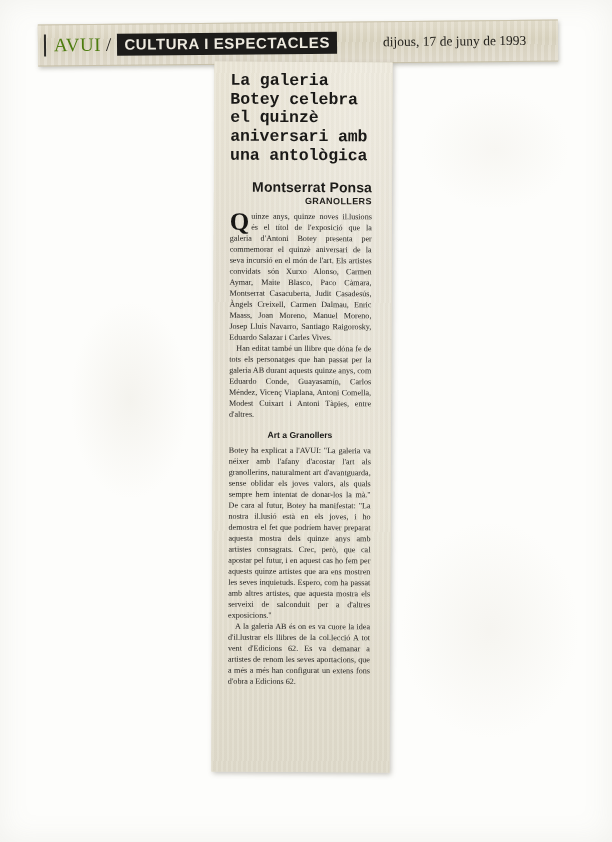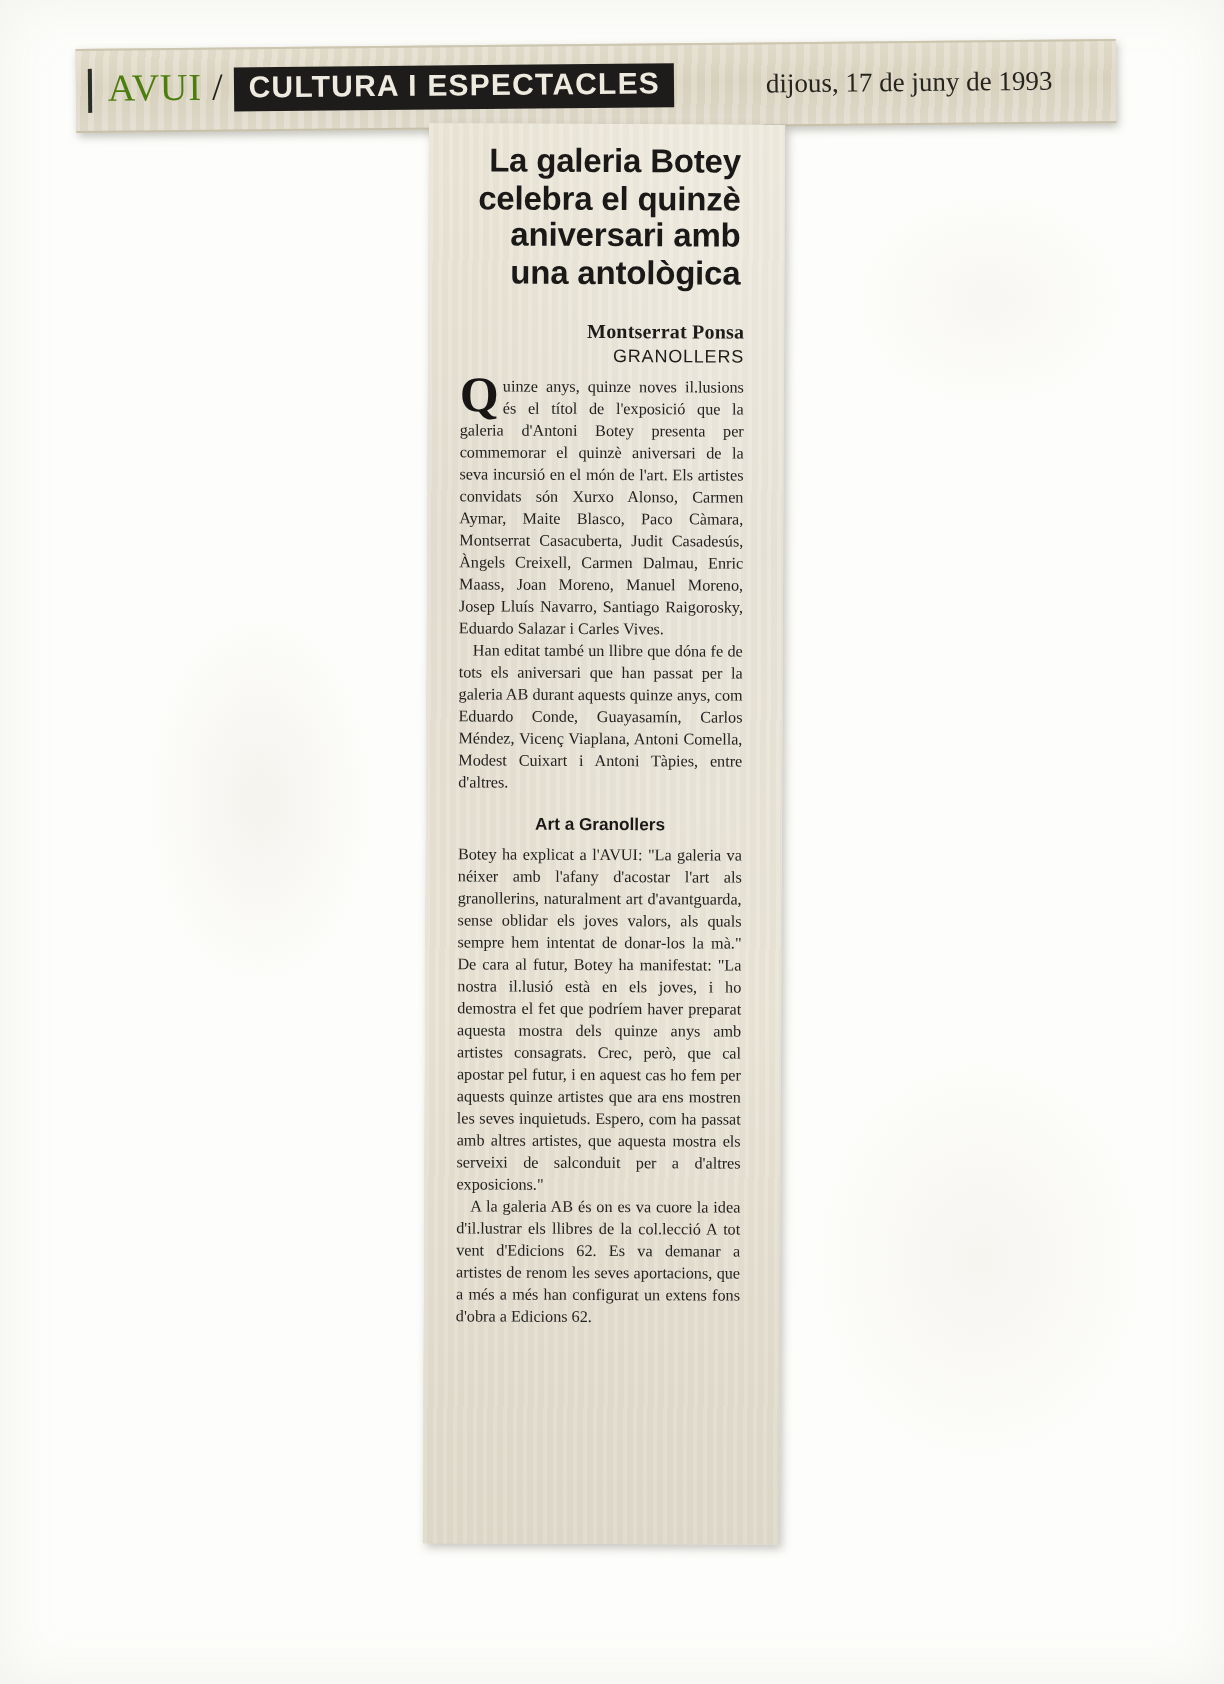--- a/index.html
+++ b/index.html
@@ -127,48 +127,47 @@
     left: 223px;
     top: 66px;
     width: 158px;
     height: 700px;
     transform: rotate(0.25deg);
     color: #201f1c;
   }
 
   
   .headline {
-    font-family: Liberation Sans, sans-serif;
+    font-family: Liberation Mono, monospace;
     font-weight: bold;
     font-size: 16.5px;
     line-height: 1.13;
     letter-spacing: -0.1px;
     margin: 6px 0 0 6px;
     width: 140px;
     color: #1a1917;
-    text-align: right;
   }
 
   
   .byline {
     margin: 14px 0 0 6px;
     text-align: right;
     width: 142px;
   }
   .byline-author {
-    font-family: Liberation Serif, serif;
-    font-weight: bold;
-    font-size: 10px;
+    font-family: Liberation Sans, sans-serif;
+    font-weight: bold;
+    font-size: 14px;
     letter-spacing: 0.1px;
     color: #1d1c19;
     display: block;
   }
   .byline-place {
     font-family: "Liberation Sans", sans-serif;
-    font-weight: normal;
+    font-weight: bold;
     font-size: 9px;
     letter-spacing: 0.4px;
     color: #1d1c19;
     display: block;
     margin-top: 1px;
   }
 
   
   .body-col {
     margin: 5px 0 0 6px;
@@ -243,21 +242,21 @@
 
   <div class="headline">La galeria Botey celebra el quinzè aniversari amb una antològica</div>
 
   <div class="byline">
     <span class="byline-author">Montserrat Ponsa</span>
     <span class="byline-place">GRANOLLERS</span>
   </div>
 
   <div class="body-col">
     <p class="first"><span class="dropcap">Q</span><span class="lede">uinze anys, quinze noves il.lusions</span> <span>és el títol de l'exposició que la galeria d'Antoni Botey presenta per commemorar el quinzè aniversari de la seva incursió en el món de l'art. Els artistes convidats són Xurxo Alonso, Carmen Aymar, Maite Blasco, Paco Càmara, Montserrat Casacuberta, Judit Casadesús, Àngels Creixell, Carmen Dalmau, Enric Maass, Joan Moreno, Manuel Moreno, Josep Lluís Navarro, Santiago Raigorosky, Eduardo Salazar i Carles Vives.</span></p>
-    <p>Han editat també un llibre que dóna fe de tots els aniversari que han passat per la galeria AB durant aquests quinze anys, com Eduardo Conde, Guayasamín, Carlos Méndez, Vicenç Viaplana, Antoni Comella, Modest Cuixart i Antoni Tàpies, entre d'altres.</p>
+    <p>Han editat també un llibre que dóna fe de tots els personatges que han passat per la galeria AB durant aquests quinze anys, com Eduardo Conde, Guayasamín, Carlos Méndez, Vicenç Viaplana, Antoni Comella, Modest Cuixart i Antoni Tàpies, entre d'altres.</p>
   </div>
 
   <div class="subhead">Art a Granollers</div>
 
   <div class="body-col">
     <p class="first">Botey ha explicat a l'AVUI: "La galeria va néixer amb l'afany d'acostar l'art als granollerins, naturalment art d'avantguarda, sense oblidar els joves valors, als quals sempre hem intentat de donar-los la mà." De cara al futur, Botey ha manifestat: "La nostra il.lusió està en els joves, i ho demostra el fet que podríem haver preparat aquesta mostra dels quinze anys amb artistes consagrats. Crec, però, que cal apostar pel futur, i en aquest cas ho fem per aquests quinze artistes que ara ens mostren les seves inquietuds. Espero, com ha passat amb altres artistes, que aquesta mostra els serveixi de salconduit per a d'altres exposicions."</p>
     <p>A la galeria AB és on es va cuore la idea d'il.lustrar els llibres de la col.lecció A tot vent d'Edicions 62. Es va demanar a artistes de renom les seves aportacions, que a més a més han configurat un extens fons d'obra a Edicions 62.</p>
   </div>
 
 </div>

